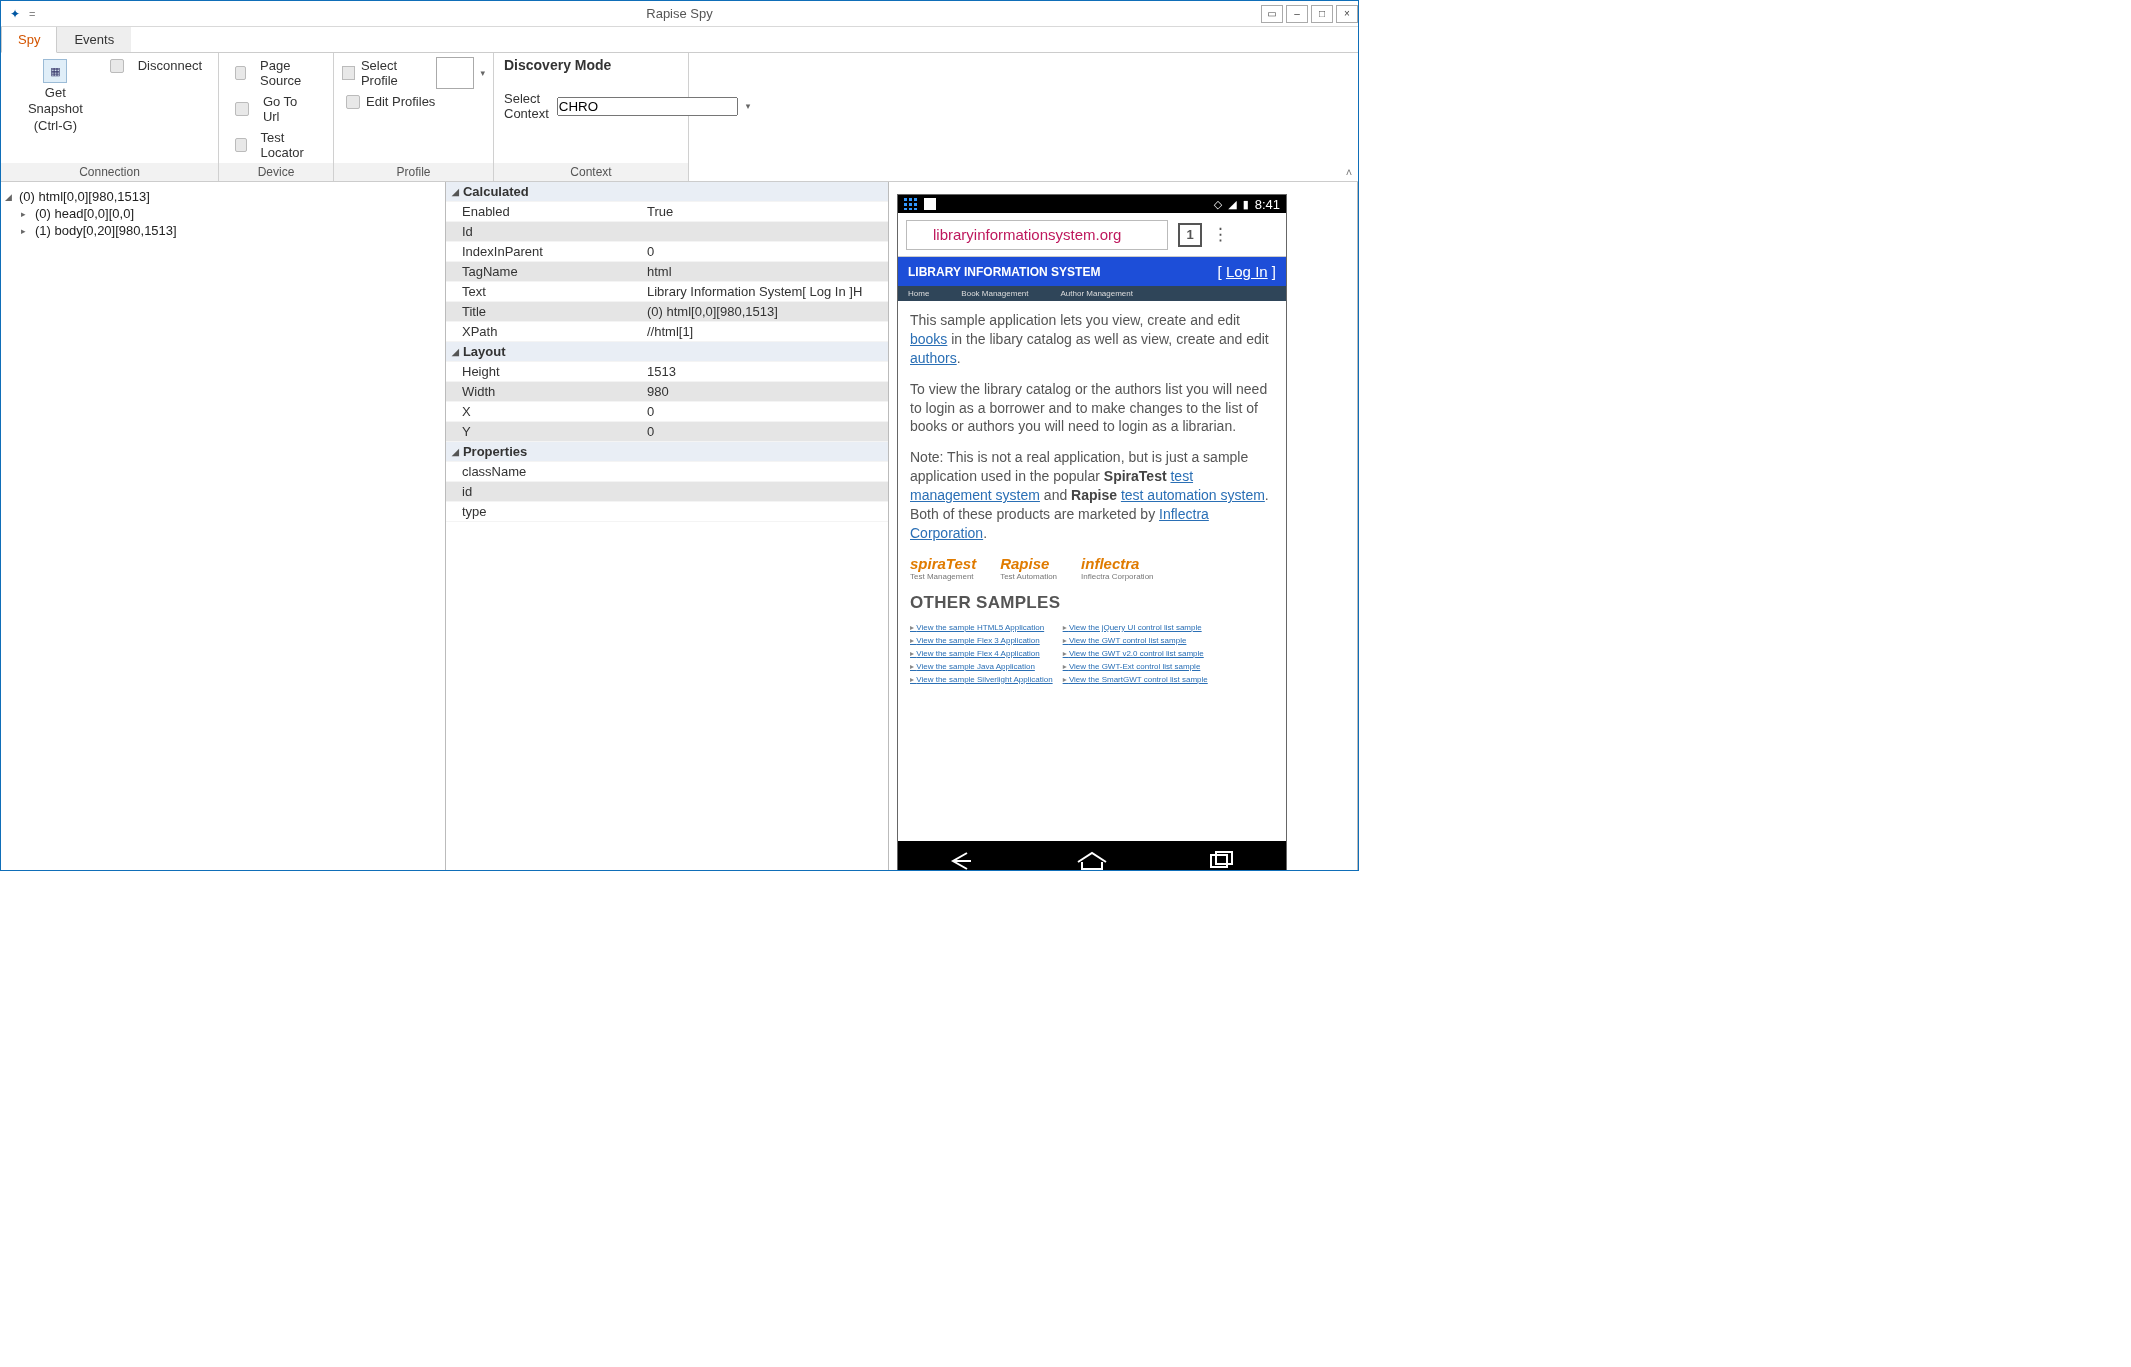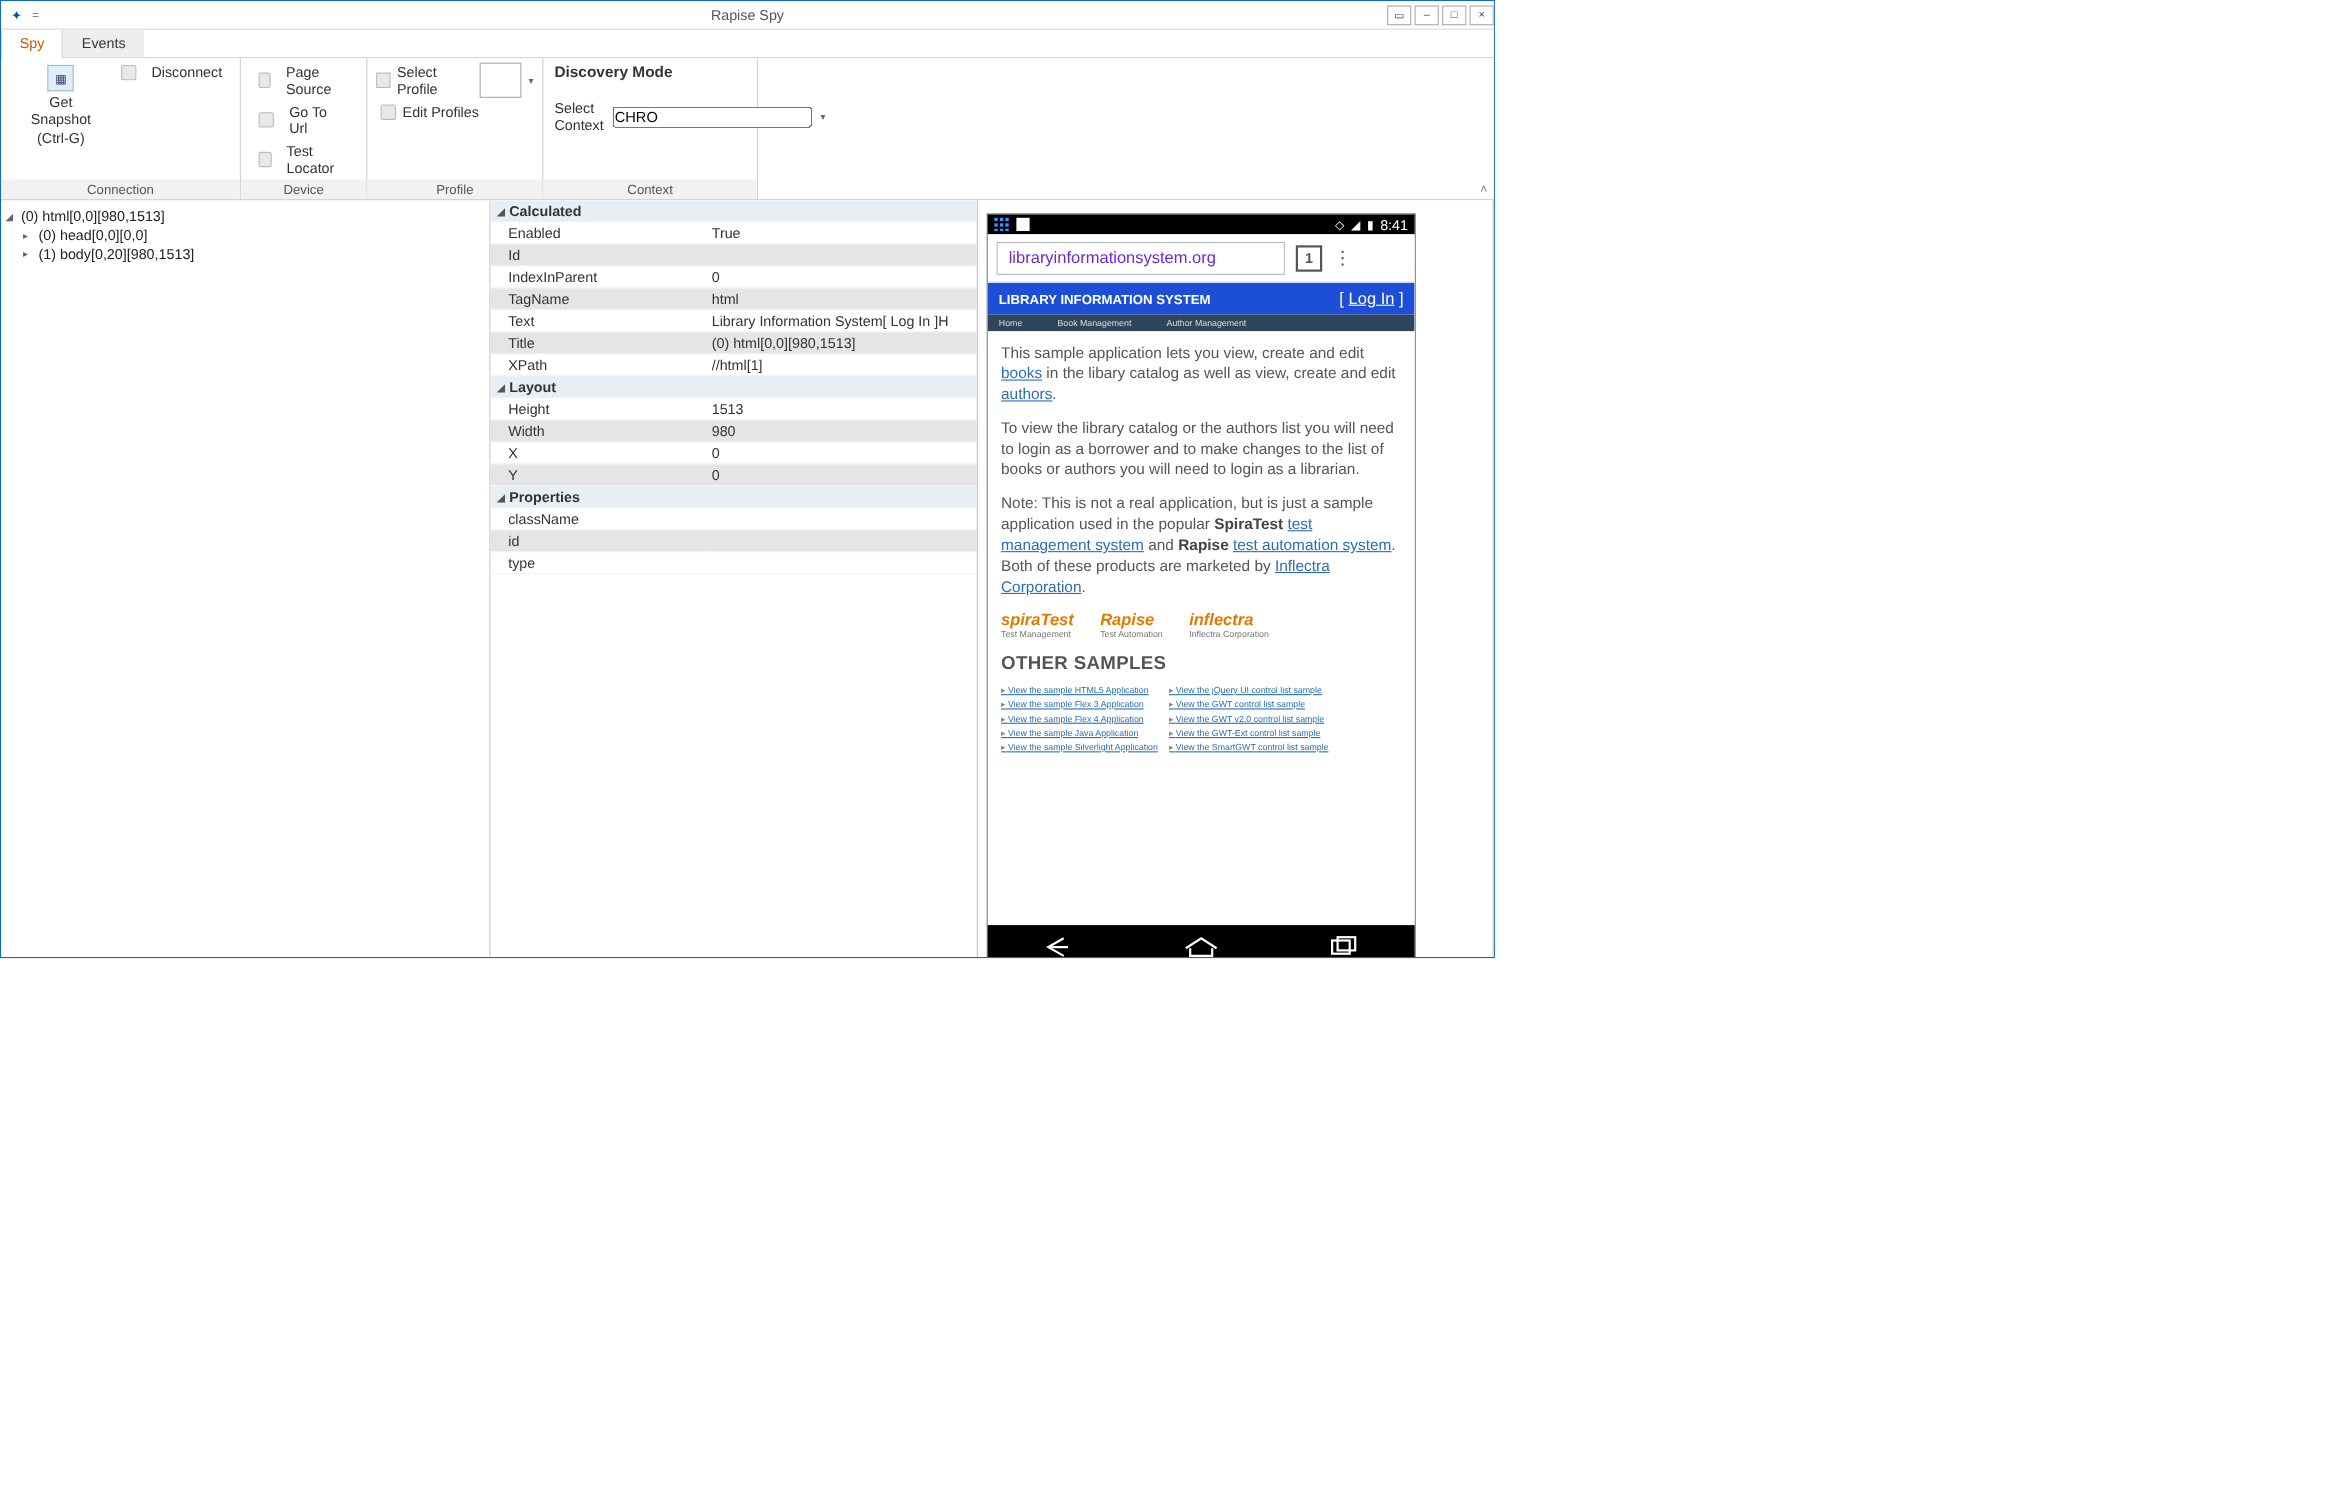--- a/index.html
+++ b/index.html
@@ -70,21 +70,21 @@
       linear-gradient(#39f,#39f) 5px 0/3px 3px no-repeat,
       linear-gradient(#39f,#39f) 10px 0/3px 3px no-repeat,
       linear-gradient(#39f,#39f) 0 5px/3px 3px no-repeat,
       linear-gradient(#39f,#39f) 5px 5px/3px 3px no-repeat,
       linear-gradient(#39f,#39f) 10px 5px/3px 3px no-repeat,
       linear-gradient(#39f,#39f) 0 10px/3px 3px no-repeat,
       linear-gradient(#39f,#39f) 5px 10px/3px 3px no-repeat,
       linear-gradient(#39f,#39f) 10px 10px/3px 3px no-repeat; }
   .status-bar .bar-ico { width:12px;height:12px;background:#fff; }
   .url-row { height:44px; background:#fff; border-bottom:1px solid #ccc; display:flex; align-items:center; padding:0 8px; gap:10px; }
-  .url-row .addr { flex:0 0 262px; height:30px; border:1px solid #bbb; display:flex;align-items:center; padding:0 10px; color:#6d28d9; font-size:15px; }
+  .url-row .addr { flex:0 0 262px; height:30px; border:1px solid #bbb; display:flex;align-items:center; padding:0 26px; color:#be185d; font-size:15px; }
   .url-row .tabcount { width:24px;height:24px;border:2px solid #555; color:#555; display:flex;align-items:center;justify-content:center; font-size:13px; font-weight:bold; }
   .url-row .dots { font-size:17px; color:#555; line-height:0; letter-spacing:-1px;}
   .page { flex:1; overflow:hidden; background:#fff; font-family:Arial,sans-serif; color:#555; }
   .page .topbanner { background:#1d4ed8; color:#fff; padding:6px 10px; display:flex; align-items:center; font-weight:bold; font-size:12px;}
   .page .topbanner .login { margin-left:auto; font-weight:normal; font-size:15px; }
   .page .topbanner .login a { color:#fff; text-decoration:underline;}
   .page .nav { background:#2f4559; color:#ddd; display:flex; gap:32px; padding:3px 10px; font-size:8px;}
   .page .content { padding:10px 12px;}
   .page .content h2 { color:#555; font-size:17px; font-weight:bold; margin-bottom:10px; letter-spacing:.3px;}
   .page .content p { font-size:14px; color:#555; margin-bottom:12px; line-height:1.35;}

